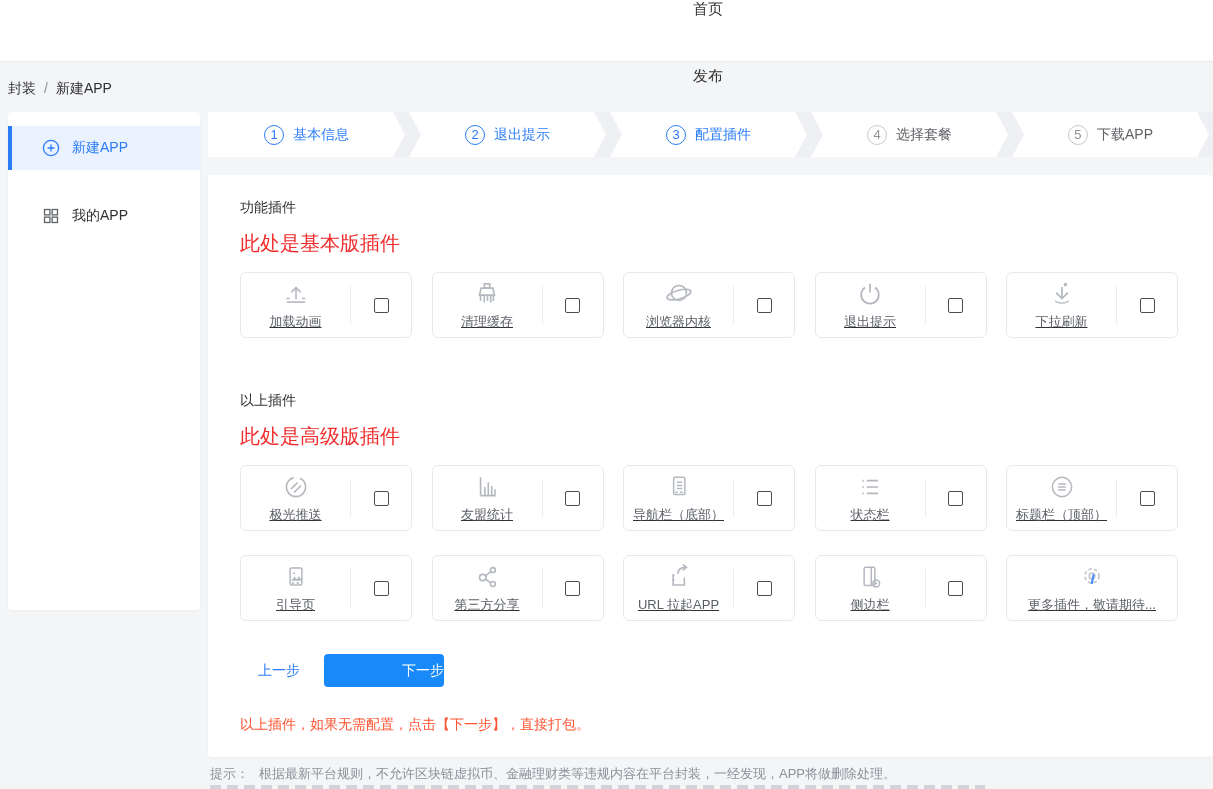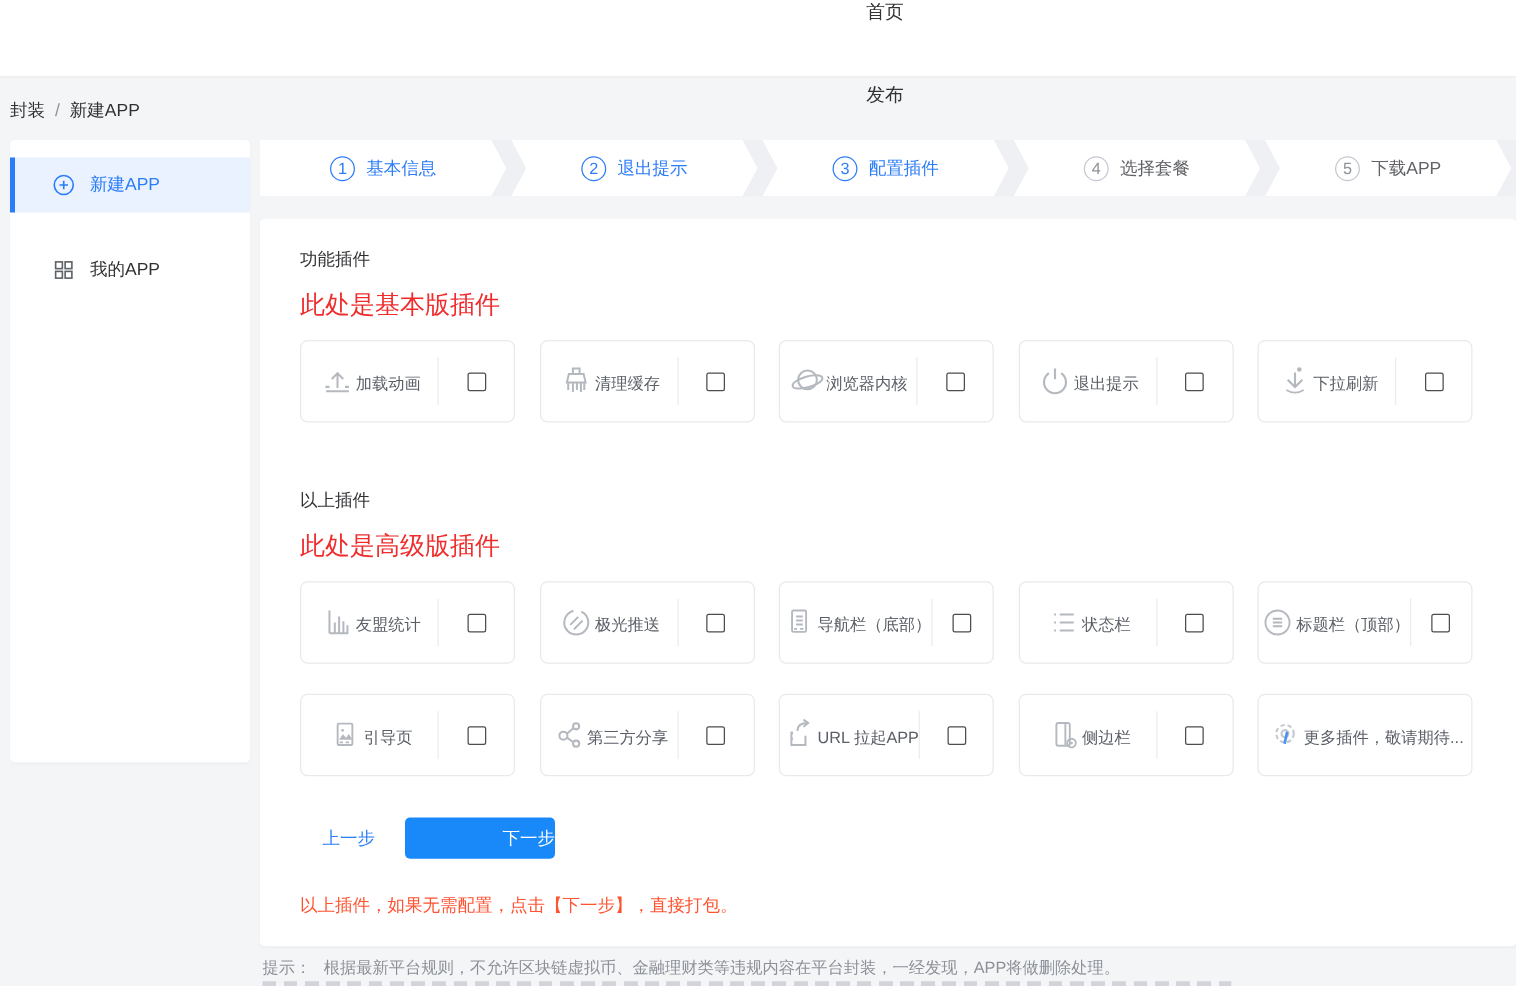--- a/index.html
+++ b/index.html
@@ -80,21 +80,21 @@
   .sec-note{font-size:20px;color:var(--red);margin:13px 0 15px;}
   .grid{
     width:938px;display:flex;flex-wrap:wrap;justify-content:space-between;
     row-gap:24px;
   }
   .sec + .sec{margin-top:54px;}
   .card{
     width:172px;height:66px;border:1px solid var(--card-border);border-radius:6px;
     display:flex;align-items:center;background:#fff;cursor:pointer;
   }
-  .card .left{flex:1;display:flex;flex-direction:row;align-items:center;justify-content:center;}
+  .card .left{flex:1;display:flex;flex-direction:column;align-items:center;justify-content:center;text-decoration:underline;}
   .card .p-icon{width:30px;height:30px;display:flex;align-items:center;justify-content:center;}
   .card .p-label{font-size:13px;color:#5a5e66;margin-top:4px;white-space:nowrap;}
   .card .divider{width:1px;height:38px;background:#ececee;}
   .card .cb-zone{width:60px;display:flex;align-items:center;justify-content:center;align-self:stretch;}
   .cb{width:15px;height:15px;border:1px solid #4c4c52;border-radius:2px;background:#fff;cursor:pointer;}
   
   .actions{margin-top:33px;margin-left:18px;display:flex;align-items:center;gap:24px;}
   .prev-link{font-size:14px;color:var(--accent);cursor:pointer;}
   .next-btn{
     width:120px;height:33px;background:var(--button);color:#fff;border:none;
@@ -274,40 +274,40 @@
         </div>
   </section>
       <section class="sec">
     <div class="sec-title">以上插件</div>
     <div class="sec-note">此处是高级版插件</div>
     <div class="grid">
           <div class="card">
     <div class="left">
       <span class="p-icon">
                 <svg width="30" height="30" viewBox="0 0 28 28" fill="none" stroke="#b4b8bf" stroke-width="1.5">
+                  <circle cx="14" cy="14" r="9" stroke-dasharray="40 6"></circle>
+                  <path d="M9.5 15.8l6-6M12.3 19l6.4-6.4"></path>
+                </svg>
+              </span>
+      <span class="p-label">极光推送</span>
+    </div>
+    <div class="divider"></div>
+    <div class="cb-zone">
+      <span class="cb" role="checkbox" aria-checked="false"></span>
+    </div>
+  </div>
+          <div class="card">
+    <div class="left">
+      <span class="p-icon">
+                <svg width="30" height="30" viewBox="0 0 28 28" fill="none" stroke="#b4b8bf" stroke-width="1.5">
                   <path d="M8 5v17M8 22h14"></path>
                   <path d="M12 22v-8M15.2 22V9.5M18.4 22v-9M21.4 22v-6"></path>
                 </svg>
               </span>
       <span class="p-label">友盟统计</span>
-    </div>
-    <div class="divider"></div>
-    <div class="cb-zone">
-      <span class="cb" role="checkbox" aria-checked="false"></span>
-    </div>
-  </div>
-          <div class="card">
-    <div class="left">
-      <span class="p-icon">
-                <svg width="30" height="30" viewBox="0 0 28 28" fill="none" stroke="#b4b8bf" stroke-width="1.5">
-                  <circle cx="14" cy="14" r="9" stroke-dasharray="40 6"></circle>
-                  <path d="M9.5 15.8l6-6M12.3 19l6.4-6.4"></path>
-                </svg>
-              </span>
-      <span class="p-label">极光推送</span>
     </div>
     <div class="divider"></div>
     <div class="cb-zone">
       <span class="cb" role="checkbox" aria-checked="false"></span>
     </div>
   </div>
           <div class="card">
     <div class="left">
       <span class="p-icon">
                 <svg width="30" height="30" viewBox="0 0 28 28" fill="none" stroke="#b4b8bf" stroke-width="1.4">

